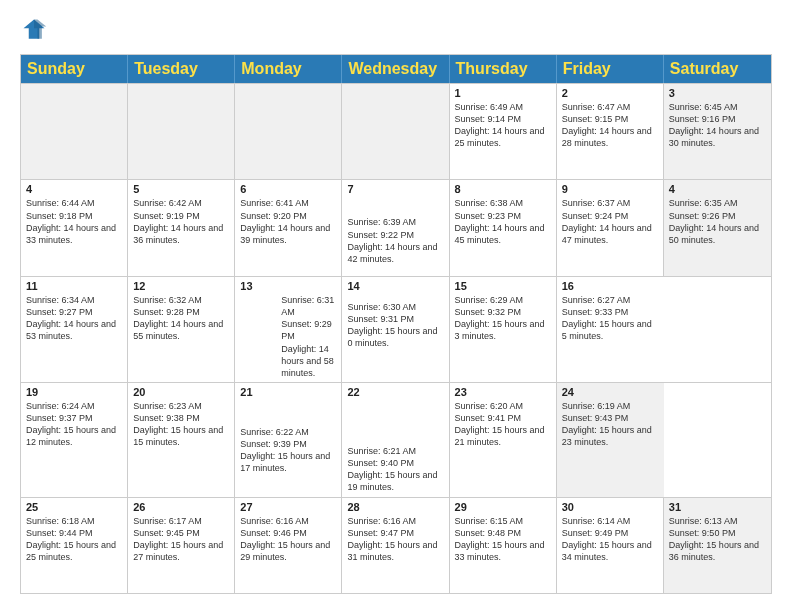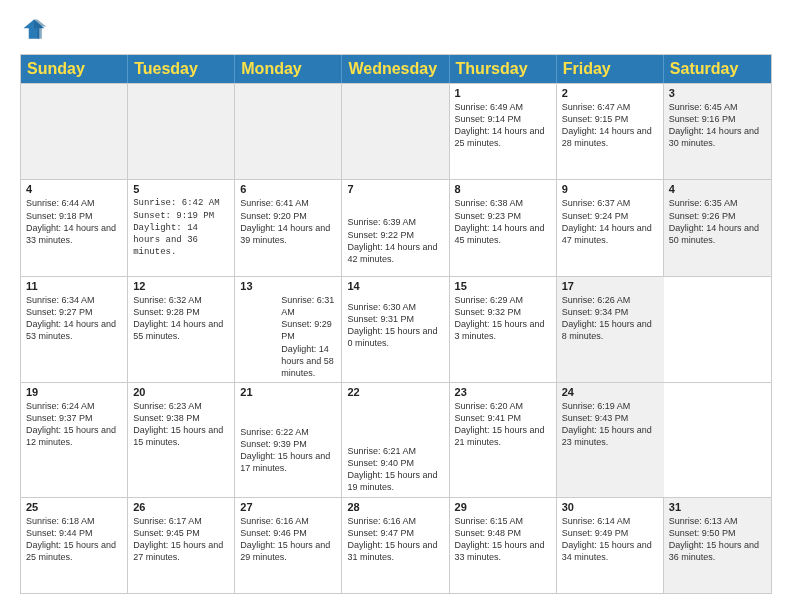--- a/index.html
+++ b/index.html
@@ -171,21 +171,21 @@
         </div>
         <div class="cal-row">
           <div class="cal-cell">
             <div class="day-number">4</div>
             <div class="cell-text" style="white-space: pre-line;">Sunrise: 6:44 AM
 Sunset: 9:18 PM
 Daylight: 14 hours and 33 minutes.</div>
           </div>
           <div class="cal-cell">
             <div class="day-number">5</div>
-            <div class="cell-text" style="white-space: pre-line; font-family: Liberation Mono, monospace;">Sunrise: 6:42 AM
+            <div class="cell-text" style="white-space: pre-line;">Sunrise: 6:42 AM
 Sunset: 9:19 PM
 Daylight: 14 hours and 36 minutes.</div>
           </div>
           <div class="cal-cell">
             <div class="day-number">6</div>
             <div class="cell-text" style="white-space: pre-line;">Sunrise: 6:41 AM
 Sunset: 9:20 PM
 Daylight: 14 hours and 39 minutes.</div>
           </div>
           <div class="cal-cell">
@@ -237,25 +237,25 @@
             <div class="cell-text" style="white-space: pre-line; margin-top: 9px;">Sunrise: 6:30 AM
 Sunset: 9:31 PM
 Daylight: 15 hours and 0 minutes.</div>
           </div>
           <div class="cal-cell">
             <div class="day-number">15</div>
             <div class="cell-text" style="white-space: pre-line;">Sunrise: 6:29 AM
 Sunset: 9:32 PM
 Daylight: 15 hours and 3 minutes.</div>
           </div>
-          <div class="cal-cell shaded">
-            <div class="day-number">17</div>
-            <div class="cell-text" style="white-space: pre-line;">Sunrise: 6:26 AM
-Sunset: 9:34 PM
-Daylight: 15 hours and 8 minutes.</div>
+          <div class="cal-cell">
+            <div class="day-number">16</div>
+            <div class="cell-text" style="white-space: pre-line;">Sunrise: 6:27 AM
+Sunset: 9:33 PM
+Daylight: 15 hours and 5 minutes.</div>
           </div>
         </div>
         <div class="cal-row">
           <div class="cal-cell">
             <div class="day-number">19</div>
             <div class="cell-text" style="white-space: pre-line;">Sunrise: 6:24 AM
 Sunset: 9:37 PM
 Daylight: 15 hours and 12 minutes.</div>
           </div>
           <div class="cal-cell">

